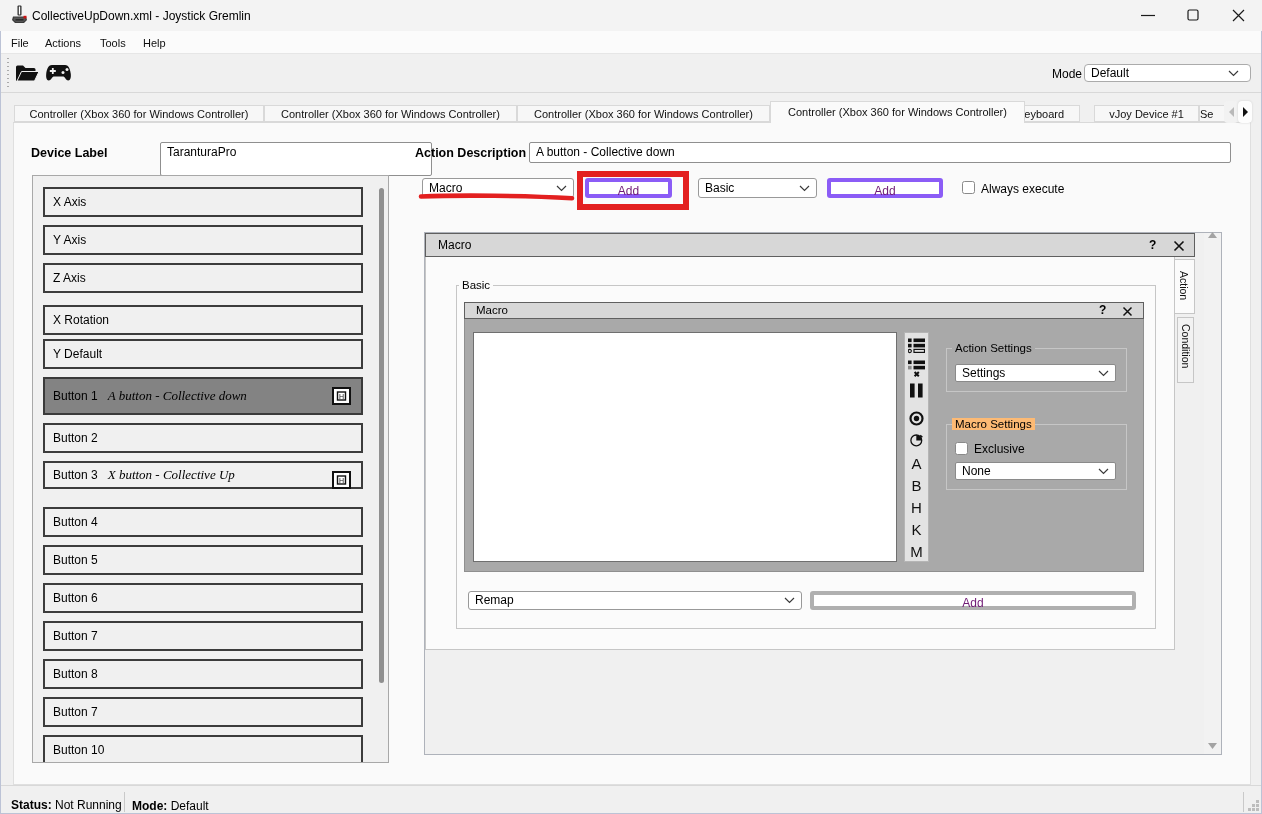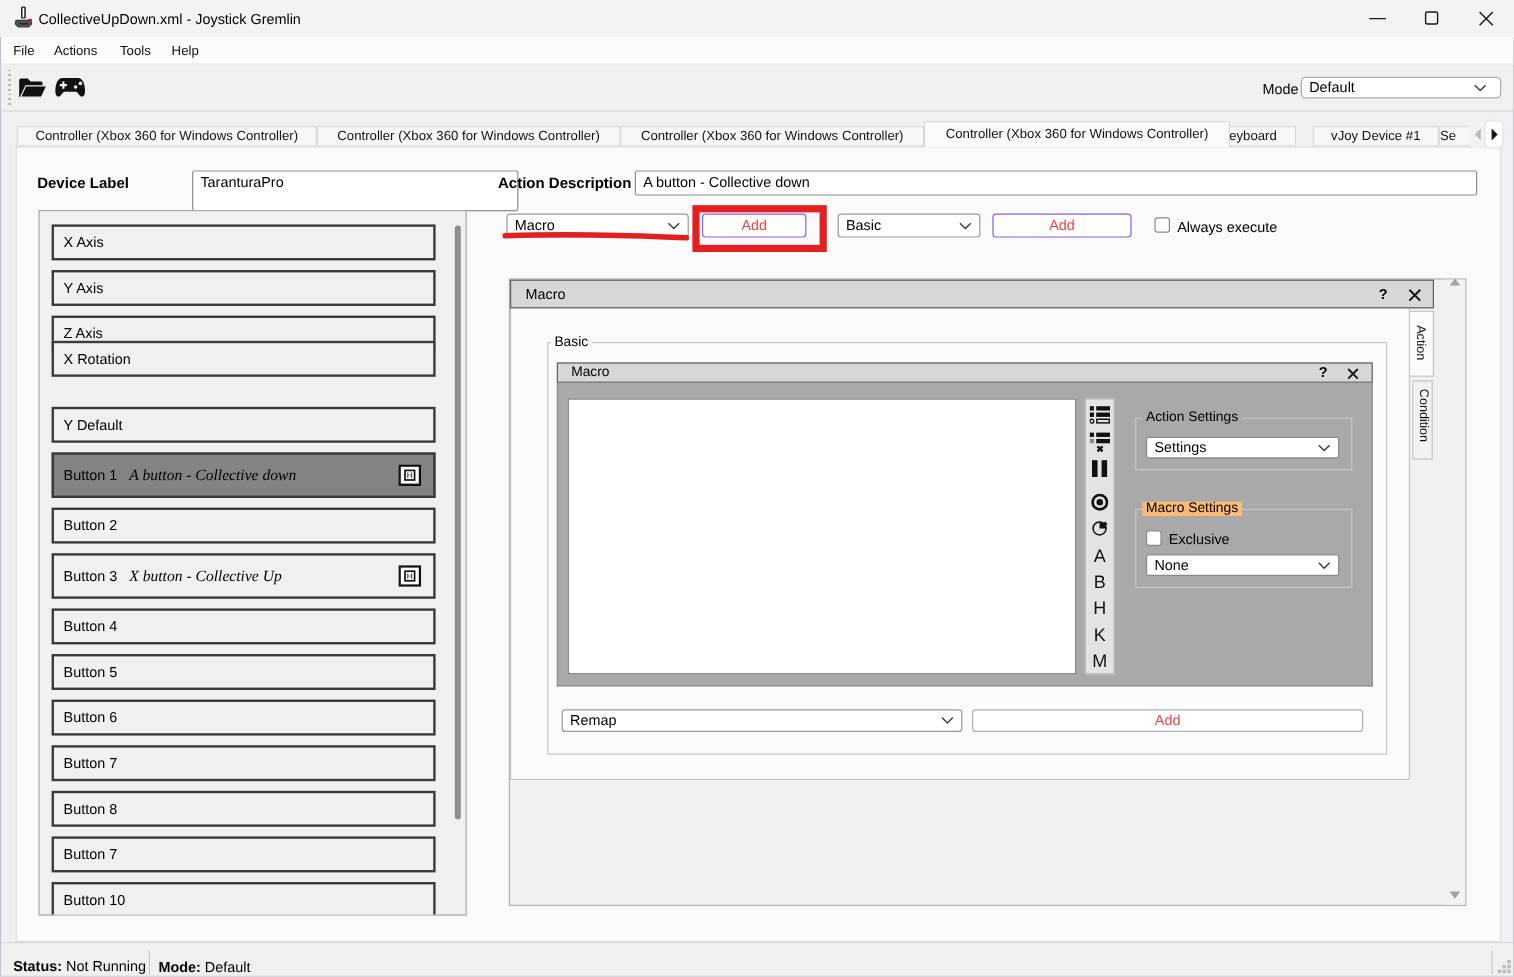--- a/index.html
+++ b/index.html
@@ -11,21 +11,21 @@
   .menubar { left:1px; top:31px; width:1260px; height:23px; background:#fbfbfb; border-bottom:1px solid #e6e6e6; }
   .menuitem { position:absolute; top:34px; height:18px; font-size:11px; color:#101010; line-height:18px; }
   .toolbar { left:1px; top:55px; width:1260px; height:38px; background:#f0f0f0; border-bottom:1px solid #d8d8d8; }
   .pane { left:13px; top:122px; width:1238px; height:663px; background:#fafafa; border:1px solid #dfdfdf; border-top:none; }
   .tabline { left:13px; top:122px; width:1238px; height:1px; background:#d9d9d9; }
   .tab { position:absolute; top:105px; height:17px; background:#f7f7f7; border:1px solid #d9d9d9; font-size:11px; color:#111; text-align:center; line-height:16px; white-space:nowrap; overflow:hidden; }
   .tabsel { position:absolute; top:101px; height:22px; background:#fafafa; border:1px solid #d9d9d9; border-bottom:none; font-size:11px; color:#111; text-align:center; line-height:20px; white-space:nowrap; z-index:3; }
   .blabel { position:absolute; font-size:12.5px; font-weight:bold; color:#000; }
   .input { position:absolute; background:#fff; border:1px solid #8f8f8f; border-radius:2px; font-size:12px; color:#000; padding-left:6px; line-height:19px; }
   .combo { position:absolute; background:#fff; border:1px solid #999; border-radius:3px; font-size:12px; color:#000; padding-left:6px; }
-  .btn { position:absolute; background:#fff; border:1px solid #8b5cf6; border-radius:3px; font-size:12px; color:#ef4444; text-align:center; }
+  .btn { position:absolute; background:#fff; border:4px solid #8b5cf6; border-radius:3px; font-size:12px; color:#701a75; text-align:center; }
   .cb { position:absolute; width:13px; height:13px; background:#fff; border:1px solid #8a8a8a; border-radius:2.5px; }
   .lbl { position:absolute; font-size:12px; color:#000; white-space:nowrap; }
   .item { position:absolute; left:10px; width:320px; background:#f0f0f0; border:2px solid #3c3c3c; font-size:12px; color:#000; }
   .itxt { position:absolute; left:8px; top:50%; transform:translateY(-50%); }
   .hdr { position:absolute; background:#d7d7d7; border:1px solid #5f5f5f; font-size:12px; color:#000; }
   .grp { position:absolute; border:1px solid #c6c6c6; }
   .grplbl { position:absolute; font-size:11.5px; color:#000; padding:0 3px; white-space:nowrap; }
   .vtab { position:absolute; font-size:10.5px; color:#111; }
   .vtxt { writing-mode:vertical-rl; }
 </style>
@@ -96,38 +96,38 @@
 <div class="abs" style="left:32px;top:175px;width:357px;height:588px;background:#f0f0f0;border:1px solid #a8a8a8;overflow:hidden;">
   <div class="item" style="top:11px;height:30px;">
         <span class="itxt">X Axis</span>
       </div>
   <div class="item" style="top:49px;height:30px;">
         <span class="itxt">Y Axis</span>
       </div>
   <div class="item" style="top:87px;height:30px;">
         <span class="itxt">Z Axis</span>
       </div>
-  <div class="item" style="top:108px;height:30px;padding-left:47px;">
+  <div class="item" style="top:129px;height:30px;padding-left:47px;">
         <span class="itxt">X Rotation</span>
       </div>
   <div class="item" style="top:163px;height:30px;">
         <span class="itxt">Y Default</span>
       </div>
   <div class="item" style="top:201px;height:38px;background:#838383;border-color:#3a3a3a;">
         <span class="itxt">Button 1&nbsp;&nbsp; <i style="font-family:'Liberation Serif',serif;font-size:13px;">A button - Collective down</i></span>
     <svg style="position:absolute;right:10px;top:8px" width="19" height="18" viewBox="0 0 19 18">
           <rect x="1" y="1" width="17" height="16" fill="#fff" stroke="#111" stroke-width="2"></rect>
           <rect x="5.5" y="5" width="8" height="8" fill="none" stroke="#111" stroke-width="1.4"></rect>
           <text x="9.5" y="11.6" font-size="7" text-anchor="middle" fill="#111" font-family="Liberation Sans">H</text>
         </svg>
   </div>
   <div class="item" style="top:247px;height:30px;">
         <span class="itxt">Button 2</span>
       </div>
-  <div class="item" style="top:285px;height:38px;">
+  <div class="item" style="top:285px;height:28px;">
         <span class="itxt">Button 3&nbsp;&nbsp; <i style="font-family:'Liberation Serif',serif;font-size:13px;">X button - Collective Up</i></span>
     <svg style="position:absolute;right:10px;top:8px" width="19" height="18" viewBox="0 0 19 18">
           <rect x="1" y="1" width="17" height="16" fill="#fff" stroke="#111" stroke-width="2"></rect>
           <rect x="5.5" y="5" width="8" height="8" fill="none" stroke="#111" stroke-width="1.4"></rect>
           <text x="9.5" y="11.6" font-size="7" text-anchor="middle" fill="#111" font-family="Liberation Sans">H</text>
         </svg>
   </div>
   <div class="item" style="top:331px;height:30px;">
         <span class="itxt">Button 4</span>
       </div>

